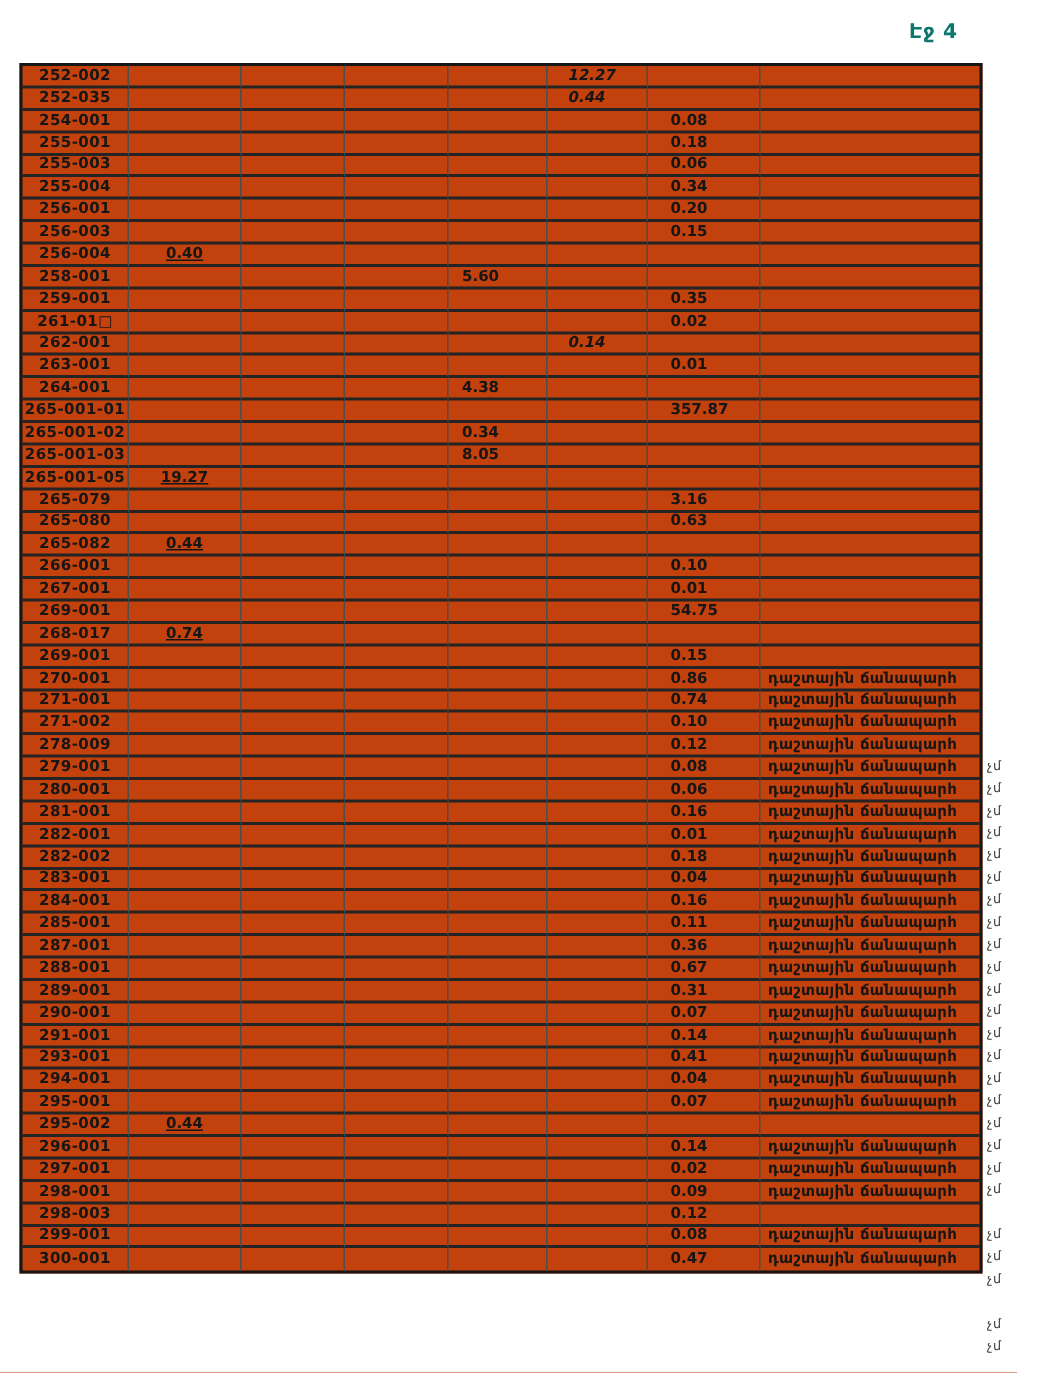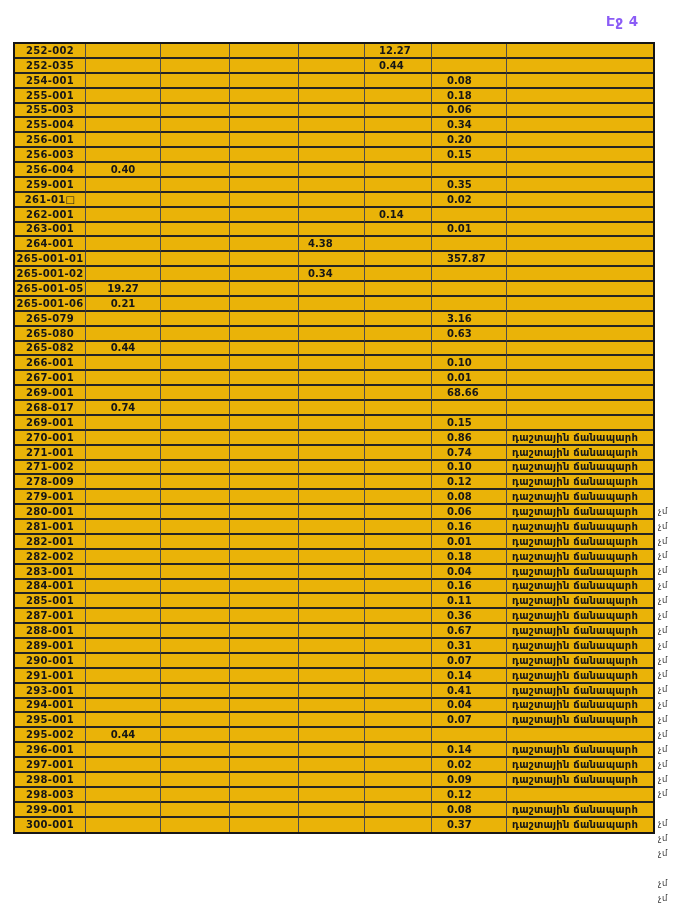--- a/index.html
+++ b/index.html
@@ -9,34 +9,34 @@
     position:relative;
     font-family:"DejaVu Sans","Liberation Sans",sans-serif;
     color:#161616;
     overflow:hidden;
   }
   .page-label{
     position:absolute;
     top:13px;left:606px;
     font-size:13.5px;
     font-weight:700;
-    color:#8b5cf6;
+    color:#0f766e;
     letter-spacing:0.5px;
   }
   .table-wrap{
     position:absolute;
     left:13px;top:42px;
     width:680px;height:867px;
   }
   .scan-table{
     position:absolute;
     left:0;top:0;
     width:638px;
     border:2px solid #161616;
-    background:#eab308;
+    background:#c2410c;
     box-sizing:content-box;
   }
   .trow{
     display:grid;
     grid-template-columns:71px 75px 69px 69px 66px 67px 75px 146px;
     height:14.879px;
   }
   .trow:last-child .cell{border-bottom:none;}
   .cell{
     box-sizing:border-box;
@@ -45,24 +45,24 @@
     align-items:center;
     border-right:1px solid #4d4d4d;
     border-bottom:2px solid #242424;
     font-size:10px;
     font-weight:700;
     white-space:nowrap;
     overflow:hidden;
   }
   .cell.col8{border-right:none;}
   .col1{justify-content:center;letter-spacing:0.3px;}
-  .col2{justify-content:center;}
+  .col2{justify-content:center;text-decoration:underline;}
   .col3,.col4{justify-content:center;}
   .col5{justify-content:flex-start;padding-left:9px;}
-  .col6{justify-content:flex-start;padding-left:14px;}
+  .col6{justify-content:flex-start;padding-left:14px;font-style:italic;}
   .col7{justify-content:flex-start;padding-left:15px;}
   .col8{justify-content:flex-start;padding-left:5px;font-size:10px;letter-spacing:0.2px;}
   .margin-marks{
     position:absolute;
     left:645px;top:0;
     width:35px;height:867px;
   }
   .mark{
     position:absolute;
     left:0;
@@ -164,20 +164,30 @@
         <div class="cell col1">256-004</div>
         <div class="cell col2">0.40</div>
         <div class="cell col3"></div>
         <div class="cell col4"></div>
         <div class="cell col5"></div>
         <div class="cell col6"></div>
         <div class="cell col7"></div>
         <div class="cell col8"></div>
       </div>
       <div class="trow">
+        <div class="cell col1">258-001</div>
+        <div class="cell col2"></div>
+        <div class="cell col3"></div>
+        <div class="cell col4"></div>
+        <div class="cell col5">5.60</div>
+        <div class="cell col6"></div>
+        <div class="cell col7"></div>
+        <div class="cell col8"></div>
+      </div>
+      <div class="trow">
         <div class="cell col1">259-001</div>
         <div class="cell col2"></div>
         <div class="cell col3"></div>
         <div class="cell col4"></div>
         <div class="cell col5"></div>
         <div class="cell col6"></div>
         <div class="cell col7">0.35</div>
         <div class="cell col8"></div>
       </div>
       <div class="trow">
@@ -229,45 +239,45 @@
         <div class="cell col6"></div>
         <div class="cell col7">357.87</div>
         <div class="cell col8"></div>
       </div>
       <div class="trow">
         <div class="cell col1">265-001-02</div>
         <div class="cell col2"></div>
         <div class="cell col3"></div>
         <div class="cell col4"></div>
         <div class="cell col5">0.34</div>
+        <div class="cell col6"></div>
+        <div class="cell col7"></div>
+        <div class="cell col8"></div>
+      </div>
+      <div class="trow">
+        <div class="cell col1">265-001-03</div>
+        <div class="cell col2"></div>
+        <div class="cell col3"></div>
+        <div class="cell col4"></div>
+        <div class="cell col5">8.05</div>
         <div class="cell col6"></div>
         <div class="cell col7"></div>
         <div class="cell col8"></div>
       </div>
       <div class="trow">
         <div class="cell col1">265-001-05</div>
         <div class="cell col2">19.27</div>
         <div class="cell col3"></div>
         <div class="cell col4"></div>
         <div class="cell col5"></div>
         <div class="cell col6"></div>
         <div class="cell col7"></div>
         <div class="cell col8"></div>
       </div>
       <div class="trow">
-        <div class="cell col1">265-001-06</div>
-        <div class="cell col2">0.21</div>
-        <div class="cell col3"></div>
-        <div class="cell col4"></div>
-        <div class="cell col5"></div>
-        <div class="cell col6"></div>
-        <div class="cell col7"></div>
-        <div class="cell col8"></div>
-      </div>
-      <div class="trow">
         <div class="cell col1">265-079</div>
         <div class="cell col2"></div>
         <div class="cell col3"></div>
         <div class="cell col4"></div>
         <div class="cell col5"></div>
         <div class="cell col6"></div>
         <div class="cell col7">3.16</div>
         <div class="cell col8"></div>
       </div>
       <div class="trow">
@@ -310,21 +320,21 @@
         <div class="cell col7">0.01</div>
         <div class="cell col8"></div>
       </div>
       <div class="trow">
         <div class="cell col1">269-001</div>
         <div class="cell col2"></div>
         <div class="cell col3"></div>
         <div class="cell col4"></div>
         <div class="cell col5"></div>
         <div class="cell col6"></div>
-        <div class="cell col7">68.66</div>
+        <div class="cell col7">54.75</div>
         <div class="cell col8"></div>
       </div>
       <div class="trow">
         <div class="cell col1">268-017</div>
         <div class="cell col2">0.74</div>
         <div class="cell col3"></div>
         <div class="cell col4"></div>
         <div class="cell col5"></div>
         <div class="cell col6"></div>
         <div class="cell col7"></div>
@@ -600,21 +610,21 @@
         <div class="cell col7">0.08</div>
         <div class="cell col8">դաշտային ճանապարհ</div>
       </div>
       <div class="trow">
         <div class="cell col1">300-001</div>
         <div class="cell col2"></div>
         <div class="cell col3"></div>
         <div class="cell col4"></div>
         <div class="cell col5"></div>
         <div class="cell col6"></div>
-        <div class="cell col7">0.37</div>
+        <div class="cell col7">0.47</div>
         <div class="cell col8">դաշտային ճանապարհ</div>
       </div>
     </div>
   <div class="margin-marks">
       <div class="mark" style="top: 463.749px;">չմ</div>
       <div class="mark" style="top: 478.628px;">չմ</div>
       <div class="mark" style="top: 493.507px;">չմ</div>
       <div class="mark" style="top: 508.386px;">չմ</div>
       <div class="mark" style="top: 523.265px;">չմ</div>
       <div class="mark" style="top: 538.144px;">չմ</div>

